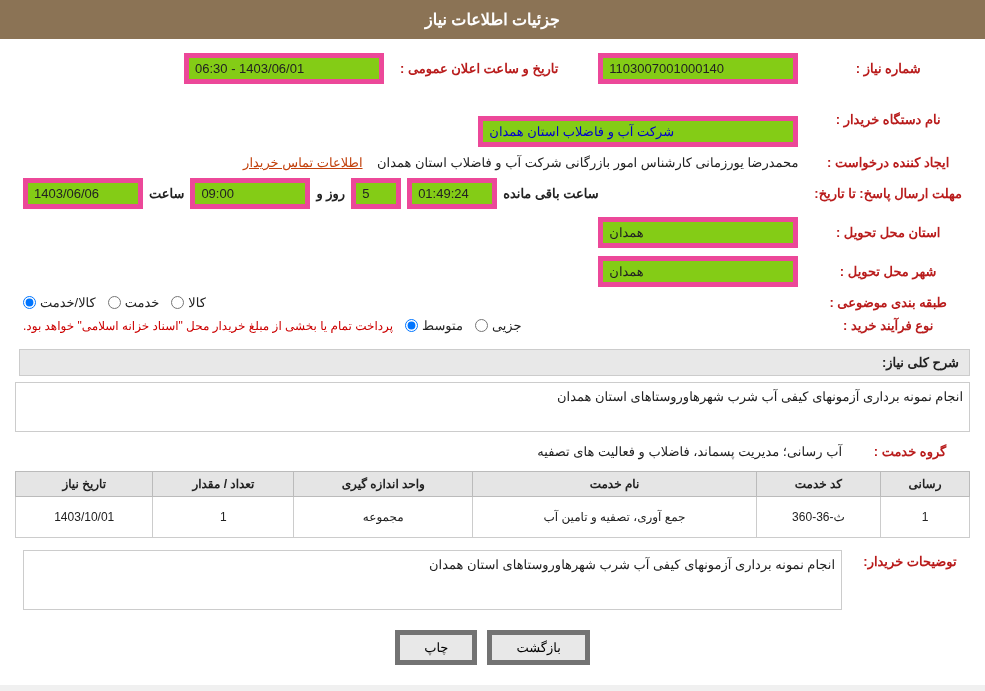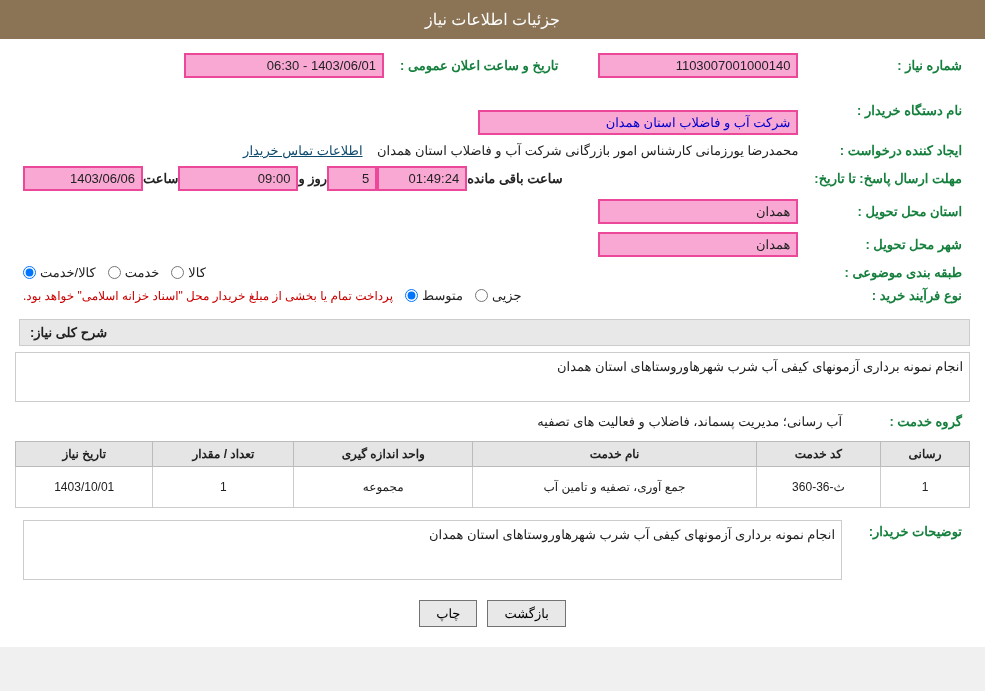--- a/index.html
+++ b/index.html
@@ -14,74 +14,75 @@
       max-width: 985px;
       margin: 0 auto;
       background: #fff;
     }
     .header {
       background: #8B7355;
       color: #fff;
       text-align: center;
       padding: 10px 15px;
       font-size: 16px;
-      font-weight: normal;
+      font-weight: bold;
     }
     .content {
       padding: 10px 15px;
     }
     .section-title {
       background: #e8e8e8;
       border: 1px solid #ccc;
       padding: 5px 10px;
       font-weight: bold;
       margin: 12px 0 6px 4px;
-      text-align: left;
+      text-align: right;
     }
     .info-table {
       width: 100%;
       border-collapse: collapse;
       margin-bottom: 6px;
     }
     .info-table td {
       padding: 4px 8px;
       vertical-align: middle;
     }
     .label-cell {
-      text-align: right;
-      color: #15803d;
+      text-align: center;
+      color: #b91c1c;
       font-weight: bold;
       white-space: nowrap;
       width: 160px;
     }
     .value-cell {
       text-align: right;
     }
     .input-box {
-      border: 2px solid #ec4899;
-      background: #f9a8d4;
+      border: 5px solid #ec4899;
+      background: #84cc16;
       padding: 3px 6px;
       display: inline-block;
       min-width: 200px;
-      text-align: right;
+      text-align: left;
     }
     .input-box-wide {
       min-width: 320px;
     }
     .input-box-narrow {
       min-width: 120px;
     }
     .link-blue {
-      color: #0c4a6e;
+      color: #c2410c;
       text-decoration: underline;
       cursor: pointer;
     }
     .inline-fields {
       display: flex;
       align-items: center;
+      gap: 6px;
       flex-direction: row-reverse;
     }
     .inline-label {
       white-space: nowrap;
       font-weight: bold;
     }
     .radio-group {
       display: flex;
       align-items: center;
       gap: 12px;
@@ -114,22 +115,22 @@
       background: #f8f8f8;
     }
     .btn-group {
       text-align: center;
       margin: 16px 0 10px 0;
       display: flex;
       justify-content: center;
       gap: 10px;
     }
     .btn {
-      padding: 5px 16px;
-      border: 1px solid #737373;
+      padding: 5px 24px;
+      border: 5px solid #737373;
       background: #e8e8e8;
       cursor: pointer;
       font-size: 13px;
       font-family: Tahoma, Arial, sans-serif;
     }
     .btn-print {
       background: #e8e8e8;
     }
     .btn-back {
       background: #e8e8e8;

